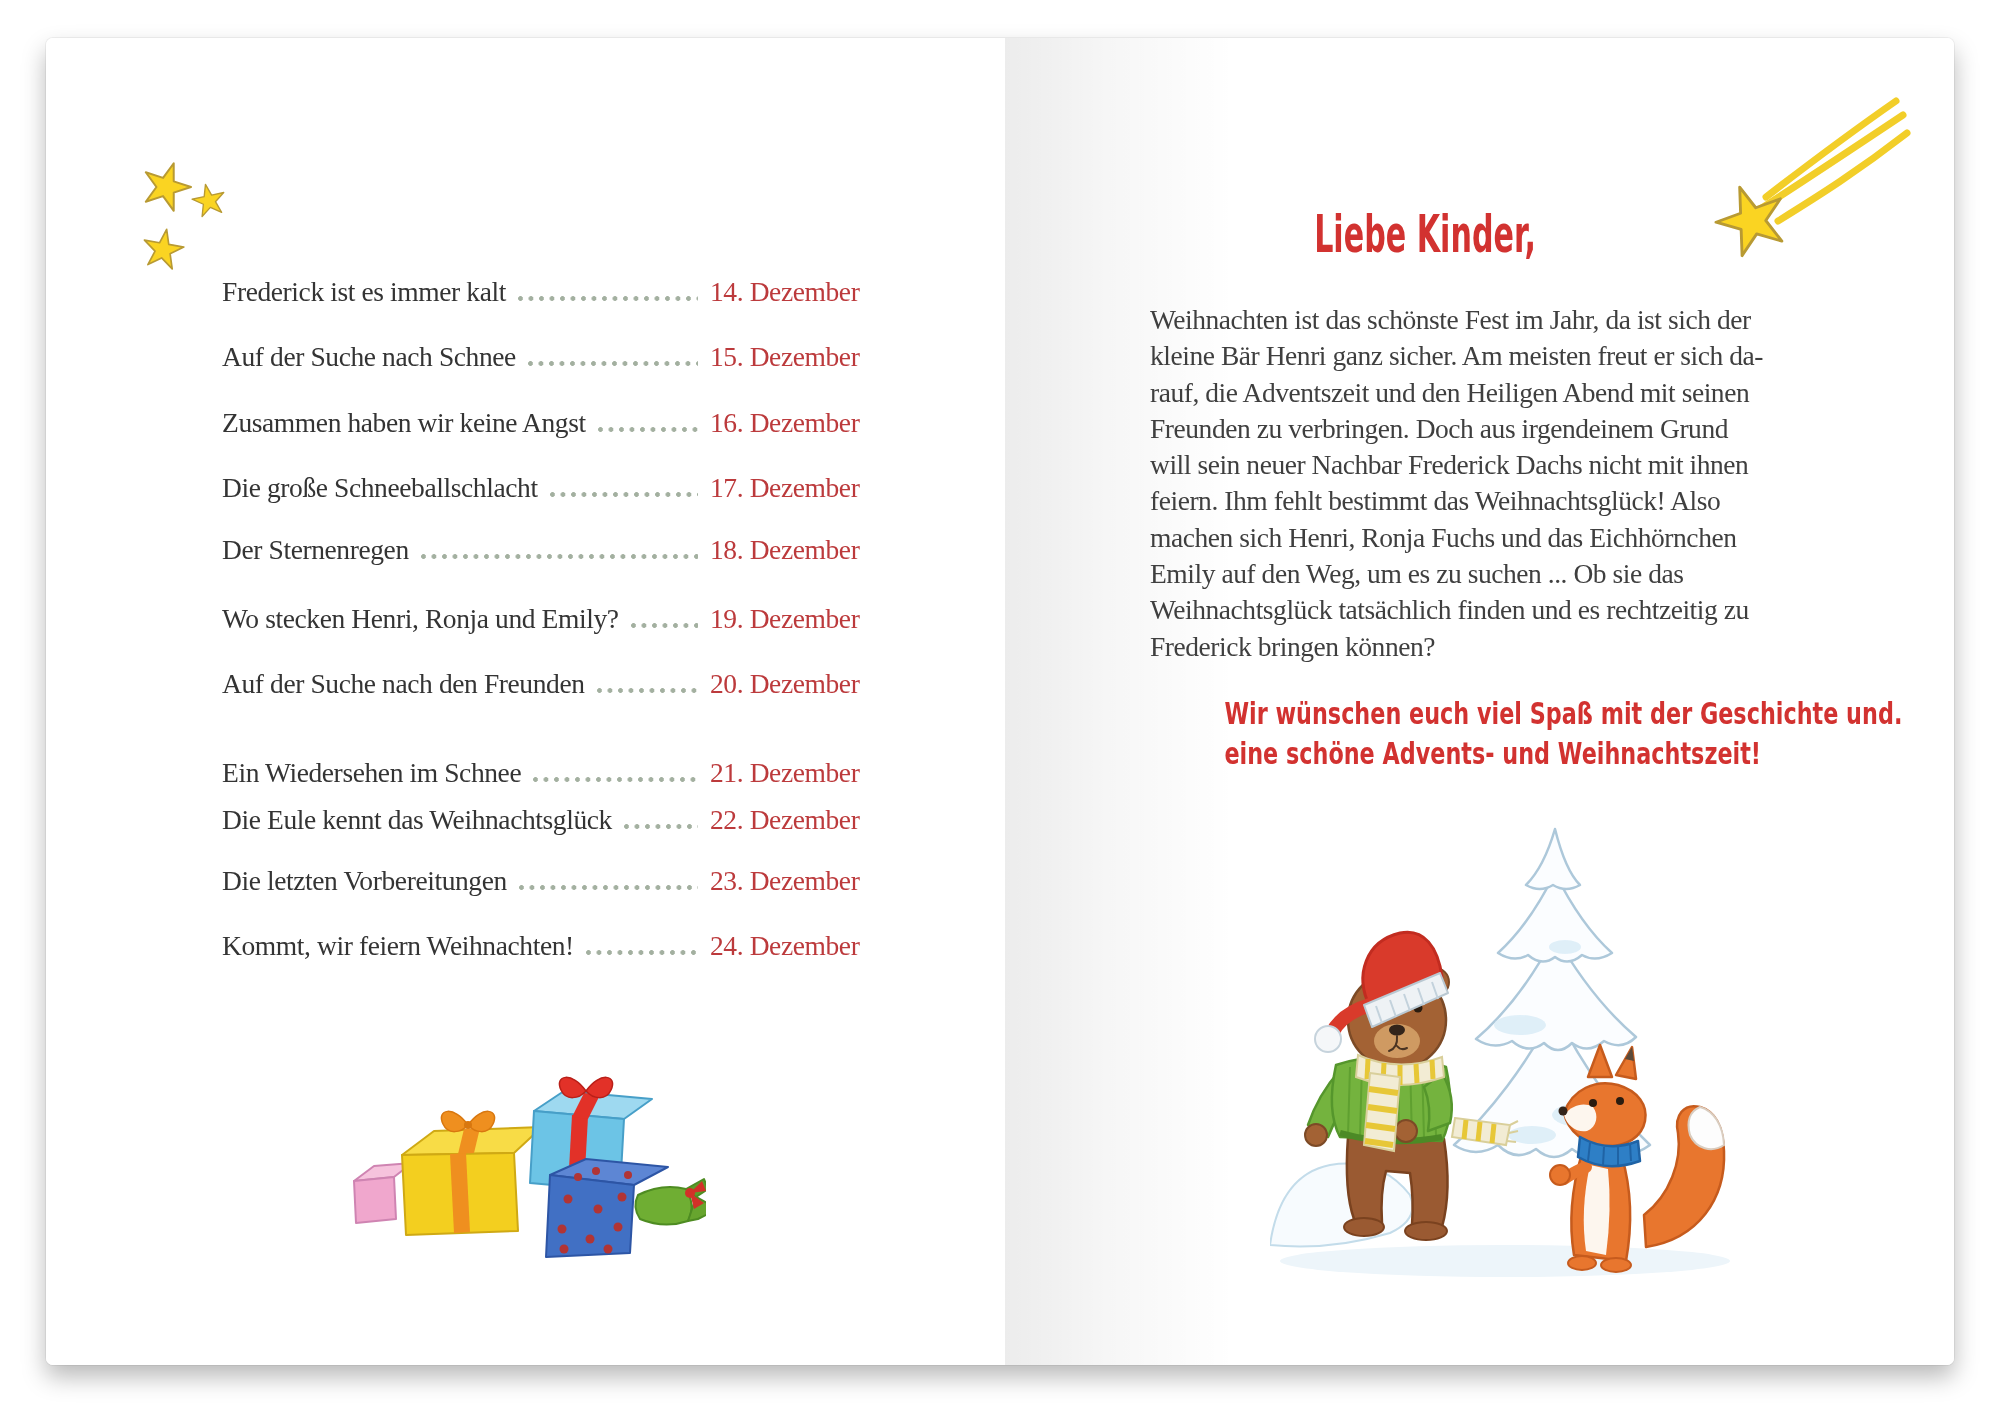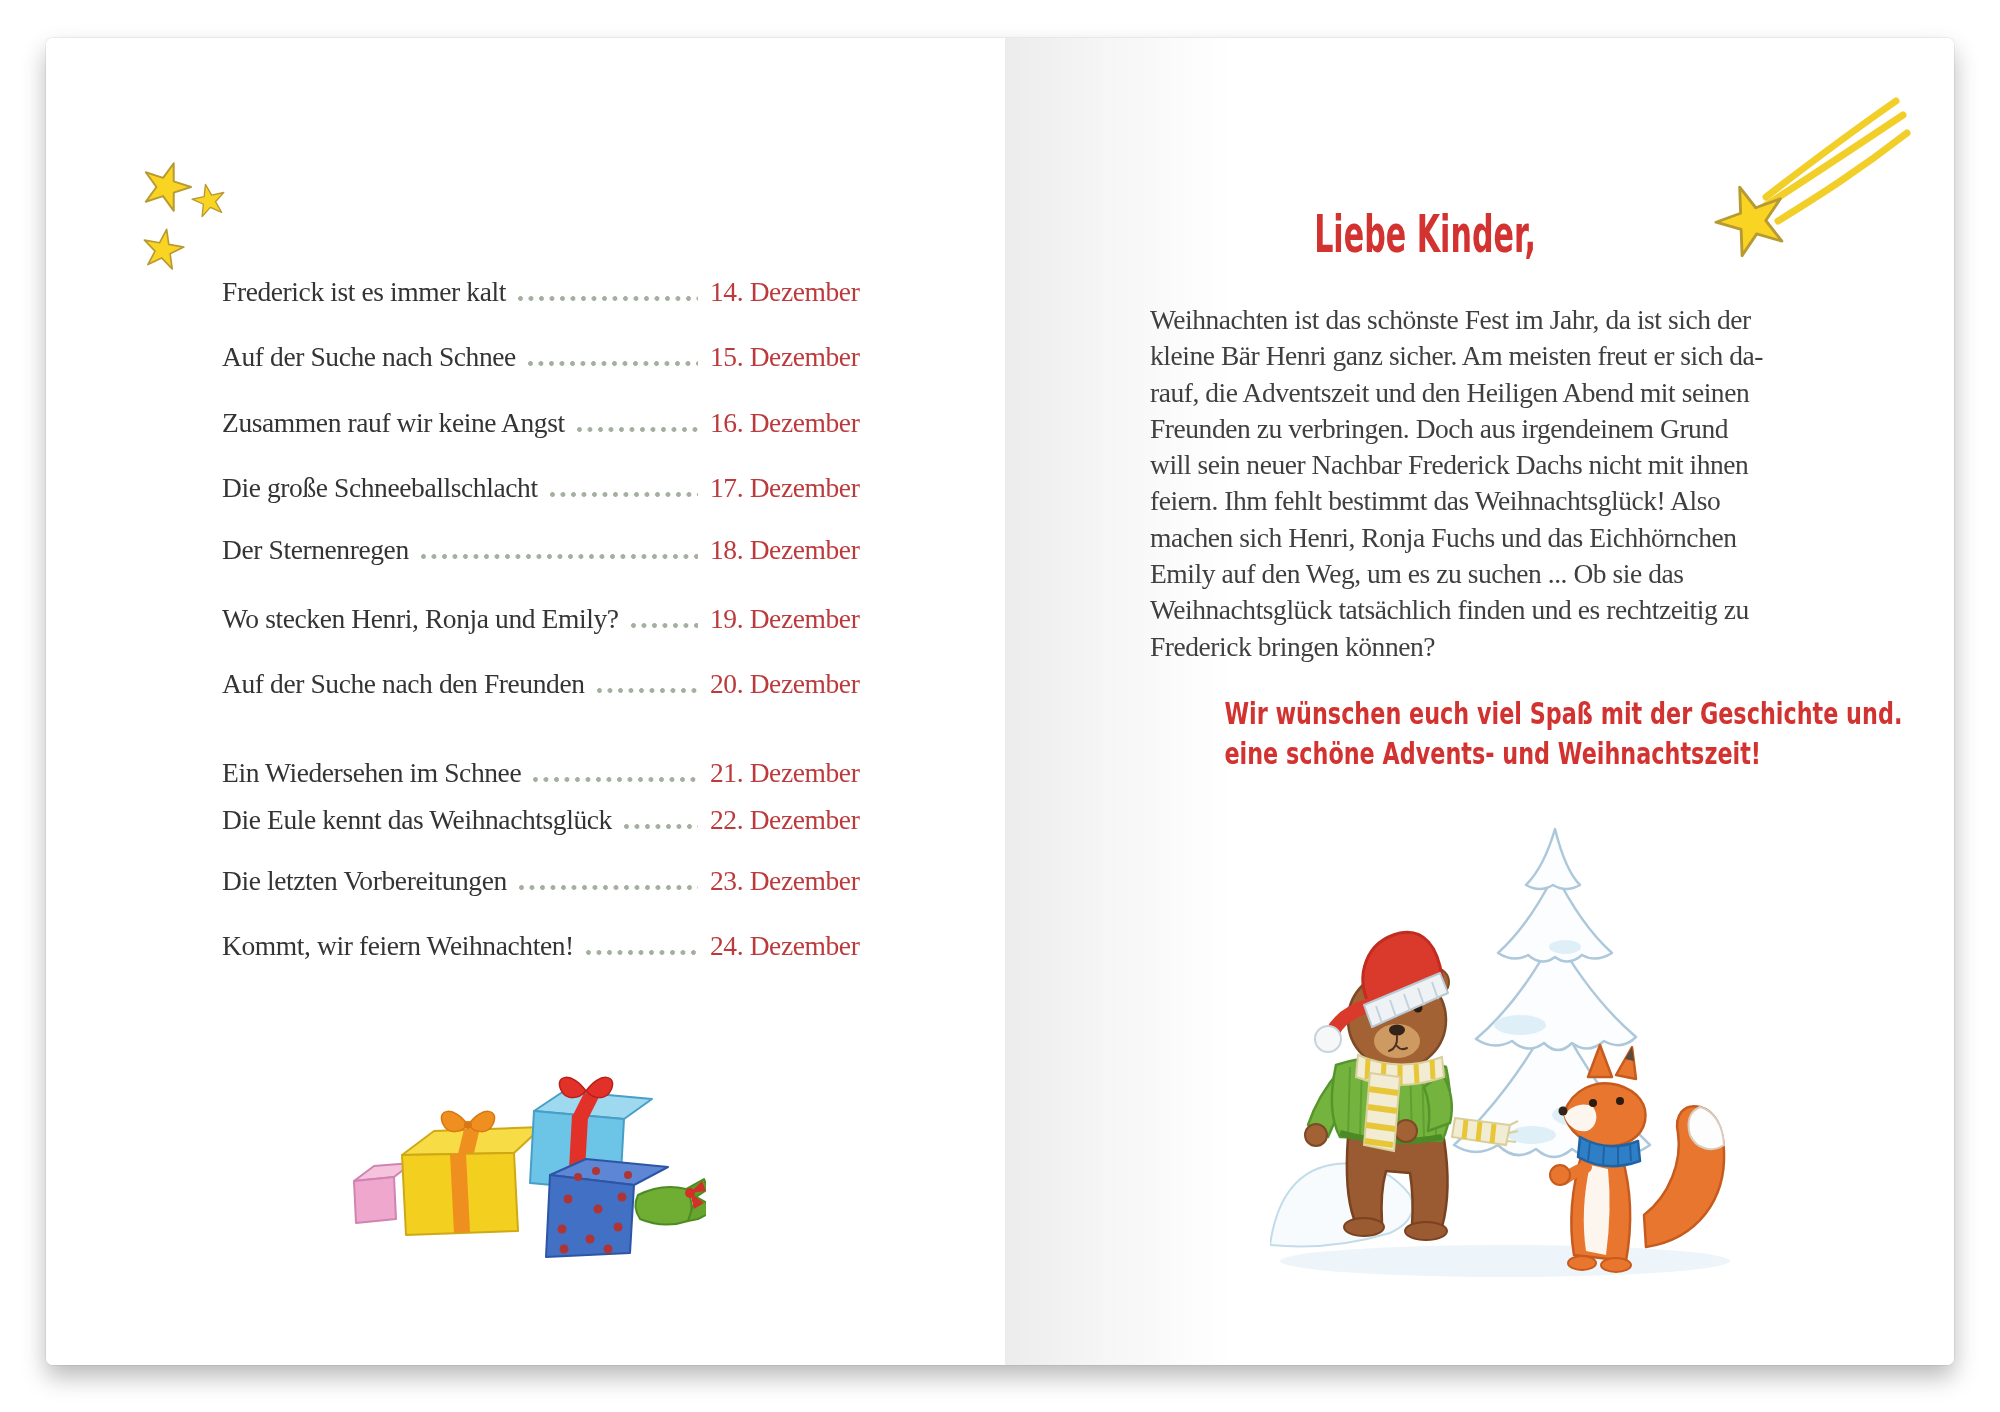--- a/index.html
+++ b/index.html
@@ -65,21 +65,21 @@
           <span class="toc-title">Frederick ist es immer kalt</span>
           <span class="toc-leader"></span>
           <span class="toc-date">14. Dezember</span>
         </div>
         <div class="toc-row" style="top:302px">
           <span class="toc-title">Auf der Suche nach Schnee</span>
           <span class="toc-leader"></span>
           <span class="toc-date">15. Dezember</span>
         </div>
         <div class="toc-row" style="top:368px">
-          <span class="toc-title">Zusammen rauf wir keine Angst</span>
+          <span class="toc-title">Zusammen haben wir keine Angst</span>
           <span class="toc-leader"></span>
           <span class="toc-date">16. Dezember</span>
         </div>
         <div class="toc-row" style="top:433px">
           <span class="toc-title">Die große Schneeballschlacht</span>
           <span class="toc-leader"></span>
           <span class="toc-date">17. Dezember</span>
         </div>
         <div class="toc-row" style="top:495px">
           <span class="toc-title">Der Sternenregen</span>

